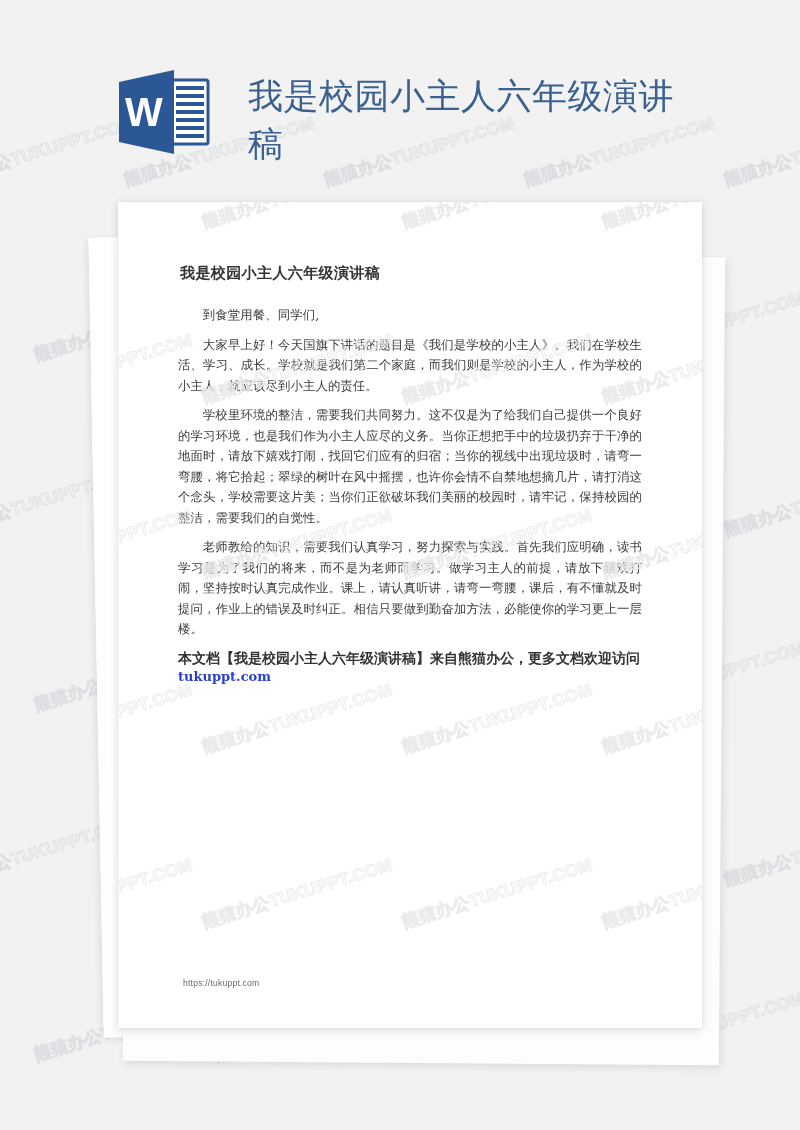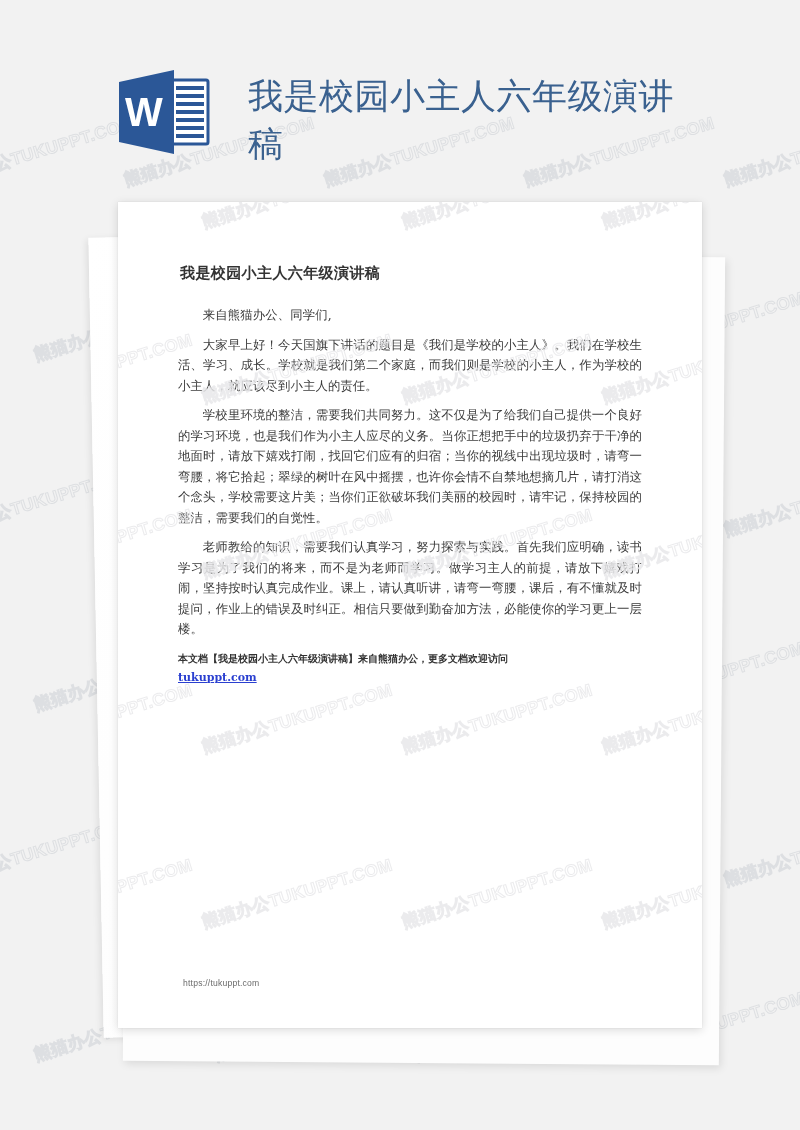--- a/index.html
+++ b/index.html
@@ -136,33 +136,32 @@
     line-height: 20.5px;
     color: #3b3b3b;
     text-indent: 2em;
     text-align: justify;
     margin-bottom: 9px;
     letter-spacing: 0.1px;
   }
 
   #doc-footer-note {
     margin-top: 12px;
-    font-size: 10px;
+    font-size: 14px;
     line-height: 14px;
     color: #333333;
     font-weight: bold;
-    font-family: Liberation Sans, sans-serif;
+    font-family: Liberation Mono, monospace;
   }
 
   #doc-footer-link {
     display: inline-block;
     margin-top: 1px;
-    font-size: 11px;
+    font-size: 13px;
     color: #2a3fd0;
-    text-decoration: underline;
     font-weight: bold;
     cursor: pointer;
   }
 
   #doc-bottom-url {
     position: absolute;
     left: 65px;
     bottom: 40px;
     font-size: 8.6px;
     color: #6b6b6b;
@@ -234,21 +233,21 @@
         <div class="wm wm-on-page" style="left: -120px; top: 680px;">熊猫办公TUKUPPT.COM</div>
         <div class="wm wm-on-page" style="left: 80px; top: 680px;">熊猫办公TUKUPPT.COM</div>
         <div class="wm wm-on-page" style="left: 280px; top: 680px;">熊猫办公TUKUPPT.COM</div>
         <div class="wm wm-on-page" style="left: 480px; top: 680px;">熊猫办公TUKUPPT.COM</div>
       </div>
 
     <div id="doc-body">
 
       <div id="doc-title">我是校园小主人六年级演讲稿</div>
 
-      <p class="para" style="text-indent:2em;">来自熊猫办公、同学们,</p>
+      <p class="para" style="text-indent:2em;">到食堂用餐、同学们,</p>
       <p class="para">大家早上好！今天国旗下讲话的题目是《我们是学校的小主人》。我们在学校生活、学习、成长。学校就是我们第二个家庭，而我们则是学校的小主人，作为学校的小主人，就应该尽到小主人的责任。</p>
       <p class="para">学校里环境的整洁，需要我们共同努力。这不仅是为了给我们自己提供一个良好的学习环境，也是我们作为小主人应尽的义务。当你正想把手中的垃圾扔弃于干净的地面时，请放下嬉戏打闹，找回它们应有的归宿；当你的视线中出现垃圾时，请弯一弯腰，将它拾起；翠绿的树叶在风中摇摆，也许你会情不自禁地想摘几片，请打消这个念头，学校需要这片美；当你们正欲破坏我们美丽的校园时，请牢记，保持校园的整洁，需要我们的自觉性。</p>
       <p class="para">老师教给的知识，需要我们认真学习，努力探索与实践。首先我们应明确，读书学习是为了我们的将来，而不是为老师而学习。做学习主人的前提，请放下嬉戏打闹，坚持按时认真完成作业。课上，请认真听讲，请弯一弯腰，课后，有不懂就及时提问，作业上的错误及时纠正。相信只要做到勤奋加方法，必能使你的学习更上一层楼。</p>
 
       <div id="doc-footer-note">本文档【我是校园小主人六年级演讲稿】来自熊猫办公，更多文档欢迎访问</div>
       <a id="doc-footer-link">tukuppt.com</a>
     </div>
 
     <div id="doc-bottom-url">https://tukuppt.com</div>
   </div>

